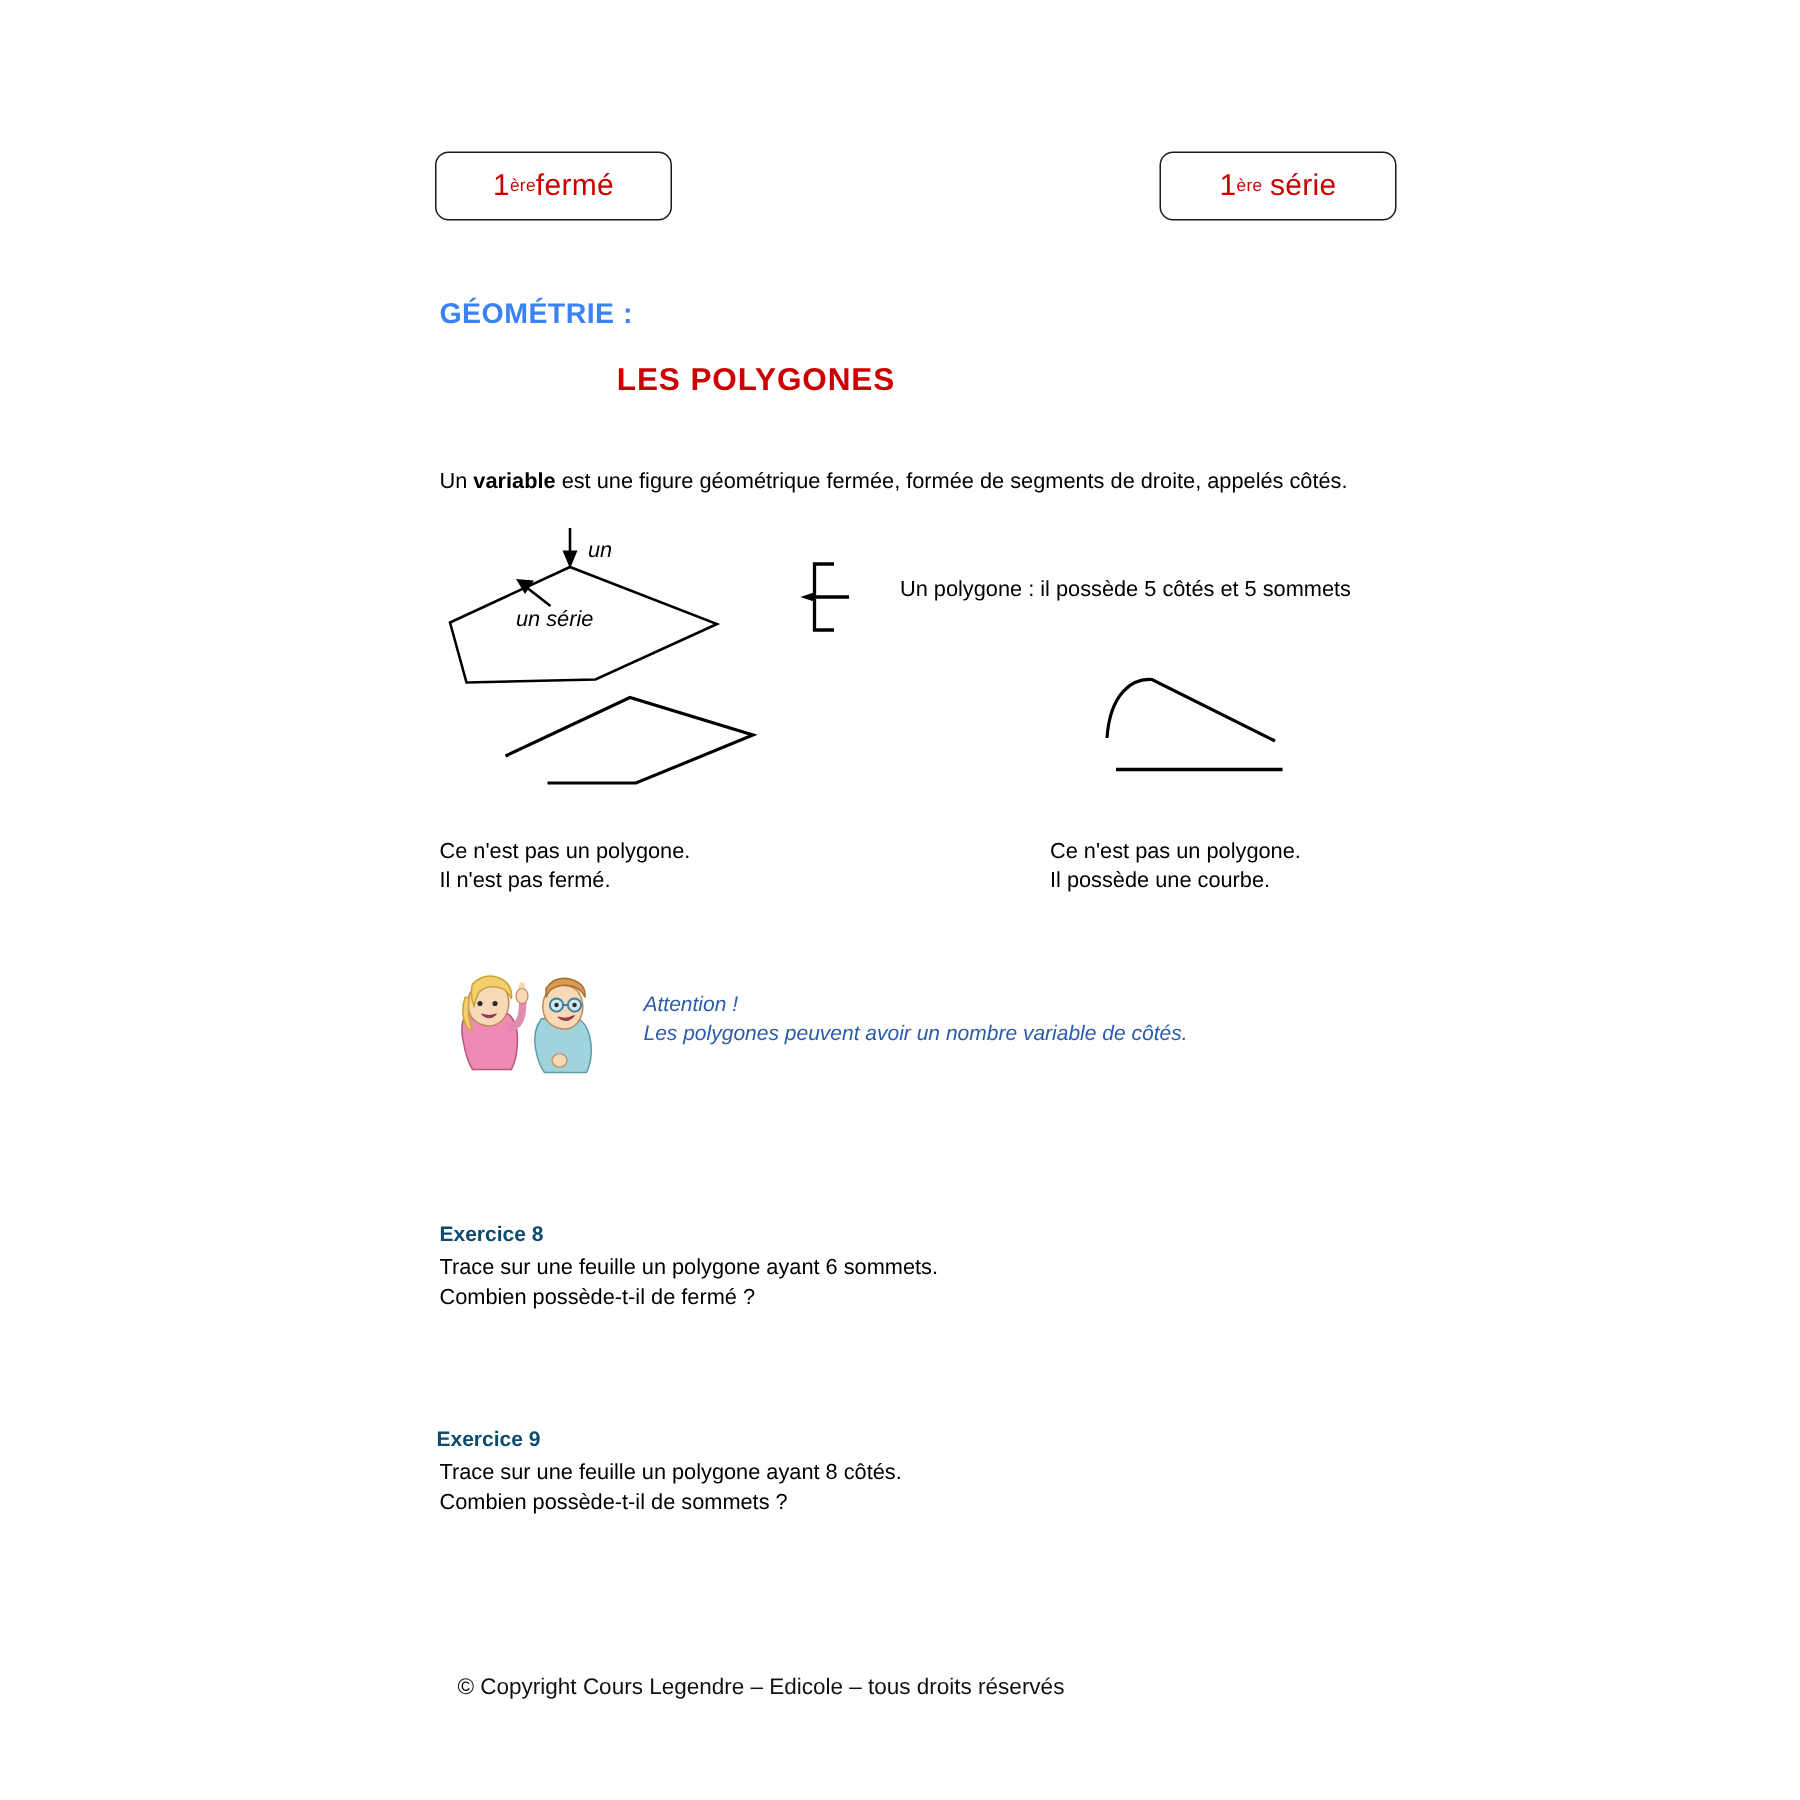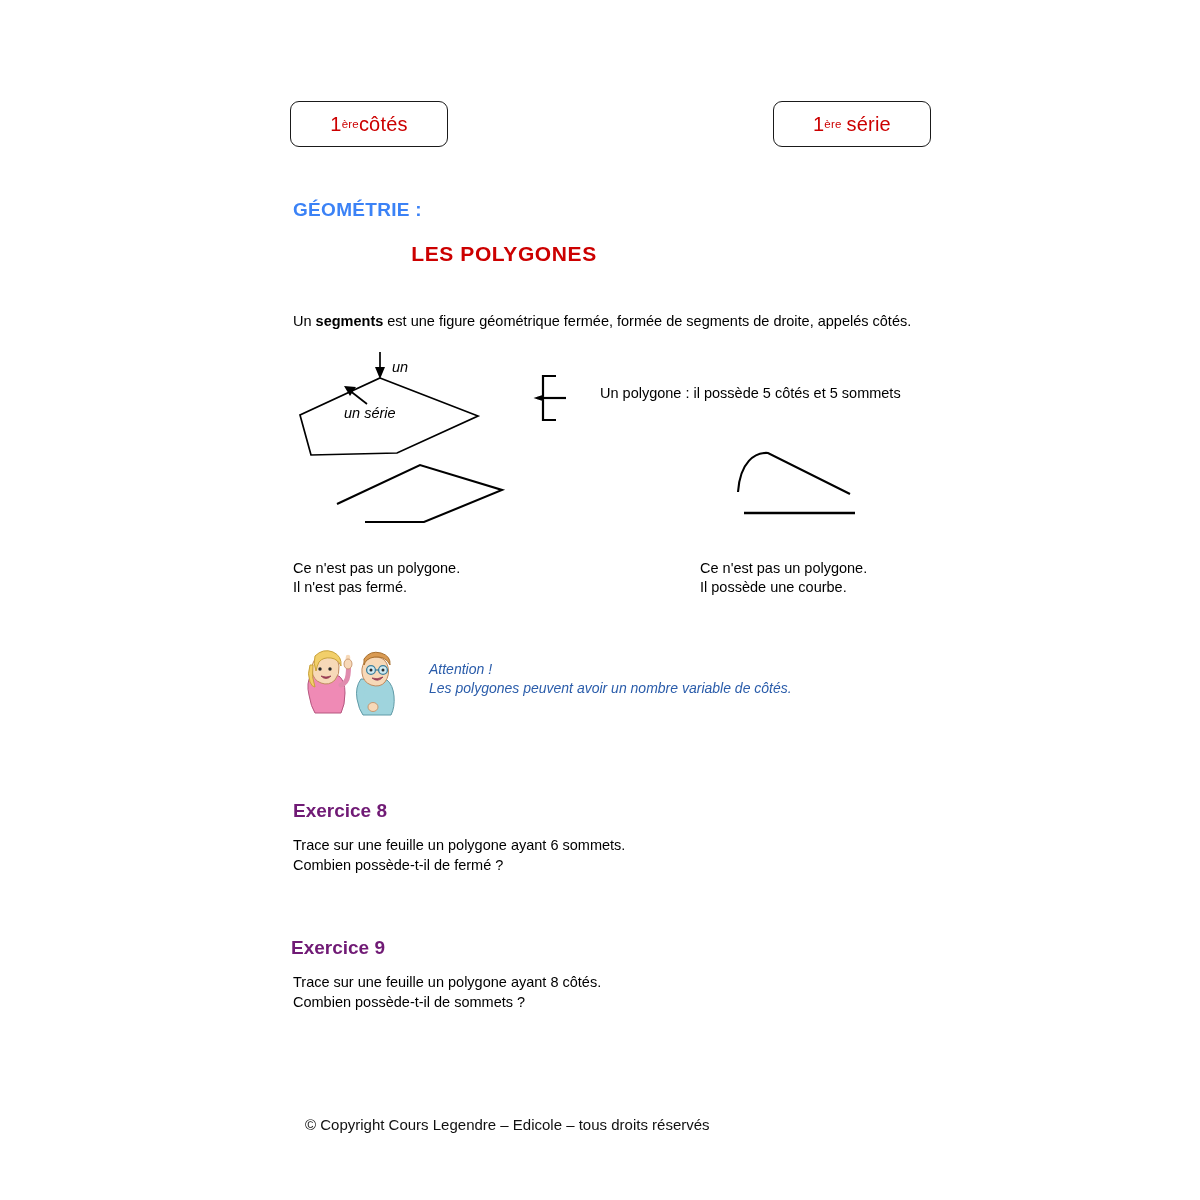--- a/index.html
+++ b/index.html
@@ -127,24 +127,25 @@
     position: absolute;
     left: 297px;
     top: 645px;
     width: 110px;
     height: 85px;
   }
 
   
   .ex-title {
     position: absolute;
-    font-size: 19px;
+    font-size: 14px;
     font-weight: bold;
-    color: #701a75;
-    white-space: nowrap;
+    color: #0c4a6e;
+    white-space: nowrap;
+    margin-top: 14px;
   }
   .ex-body {
     position: absolute;
     font-size: 14.5px;
     line-height: 20px;
     color: #000;
     white-space: nowrap;
   }
   #ex8-title { left: 293px; top: 800px; }
   #ex8-body  { left: 293px; top: 835px; }
@@ -163,35 +164,35 @@
   }
 </style>
 </head>
 <body>
 
 <div class="page">
 
   <div class="badge" id="badge-lecon">
     <span class="num">1</span>
       <sup>ère</sup>
-      <span class="word">côtés</span>
+      <span class="word">fermé</span>
   </div>
 
   <div class="badge" id="badge-serie">
     <span class="num">1</span>
       <sup>ère</sup>
       <span class="gap"></span>
       <span class="word">série</span>
   </div>
 
   <div class="subject">GÉOMÉTRIE :</div>
   <div class="main-title">LES POLYGONES</div>
 
   <div class="intro">
-    <span>Un </span><b>segments</b><span> est une figure géométrique fermée, formée de segments de droite, appelés côtés.</span>
+    <span>Un </span><b>variable</b><span> est une figure géométrique fermée, formée de segments de droite, appelés côtés.</span>
   </div>
 
   <svg class="figure-layer" viewBox="0 0 1200 1200">
 
     <polygon points="380,378 478,416 397,453 311,455 300,415" fill="none" stroke="#000" stroke-width="1.7"></polygon>
 
     <line x1="380" y1="352" x2="380" y2="372" stroke="#000" stroke-width="1.7"></line>
     <polygon points="380,379 375,367 385,367" fill="#000"></polygon>
 
     <line x1="367" y1="404" x2="349" y2="390" stroke="#000" stroke-width="1.7"></line>

